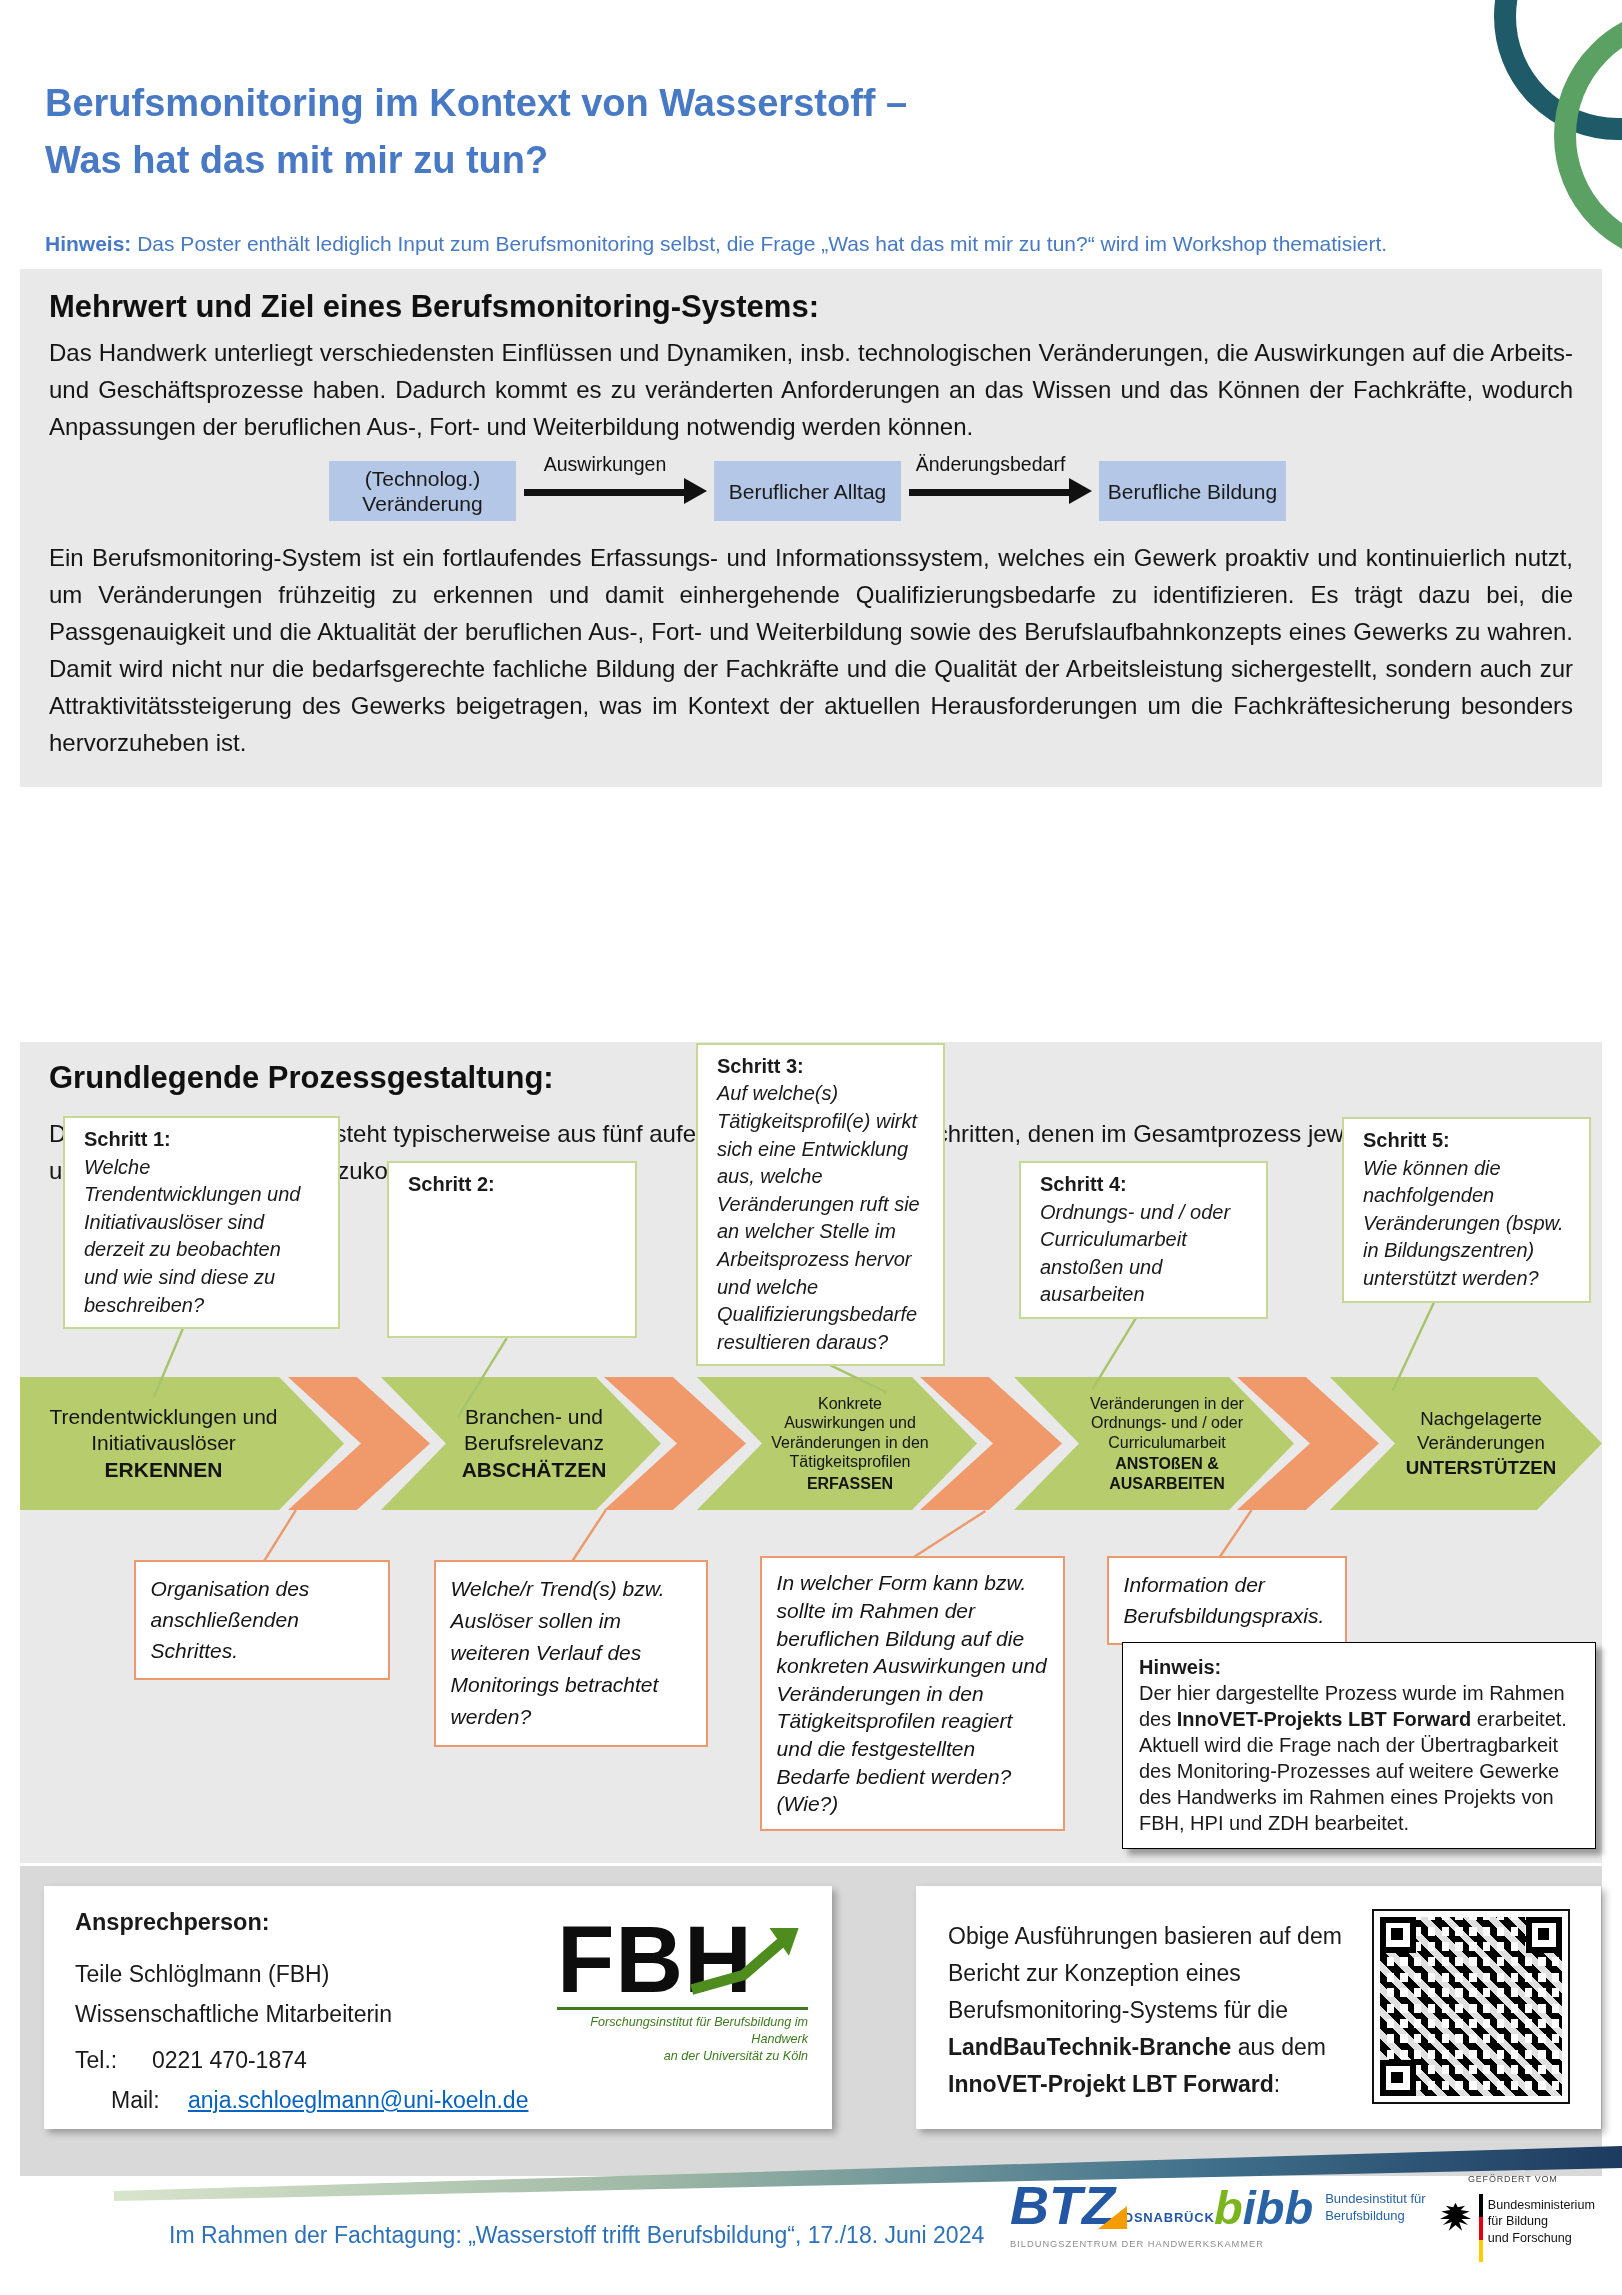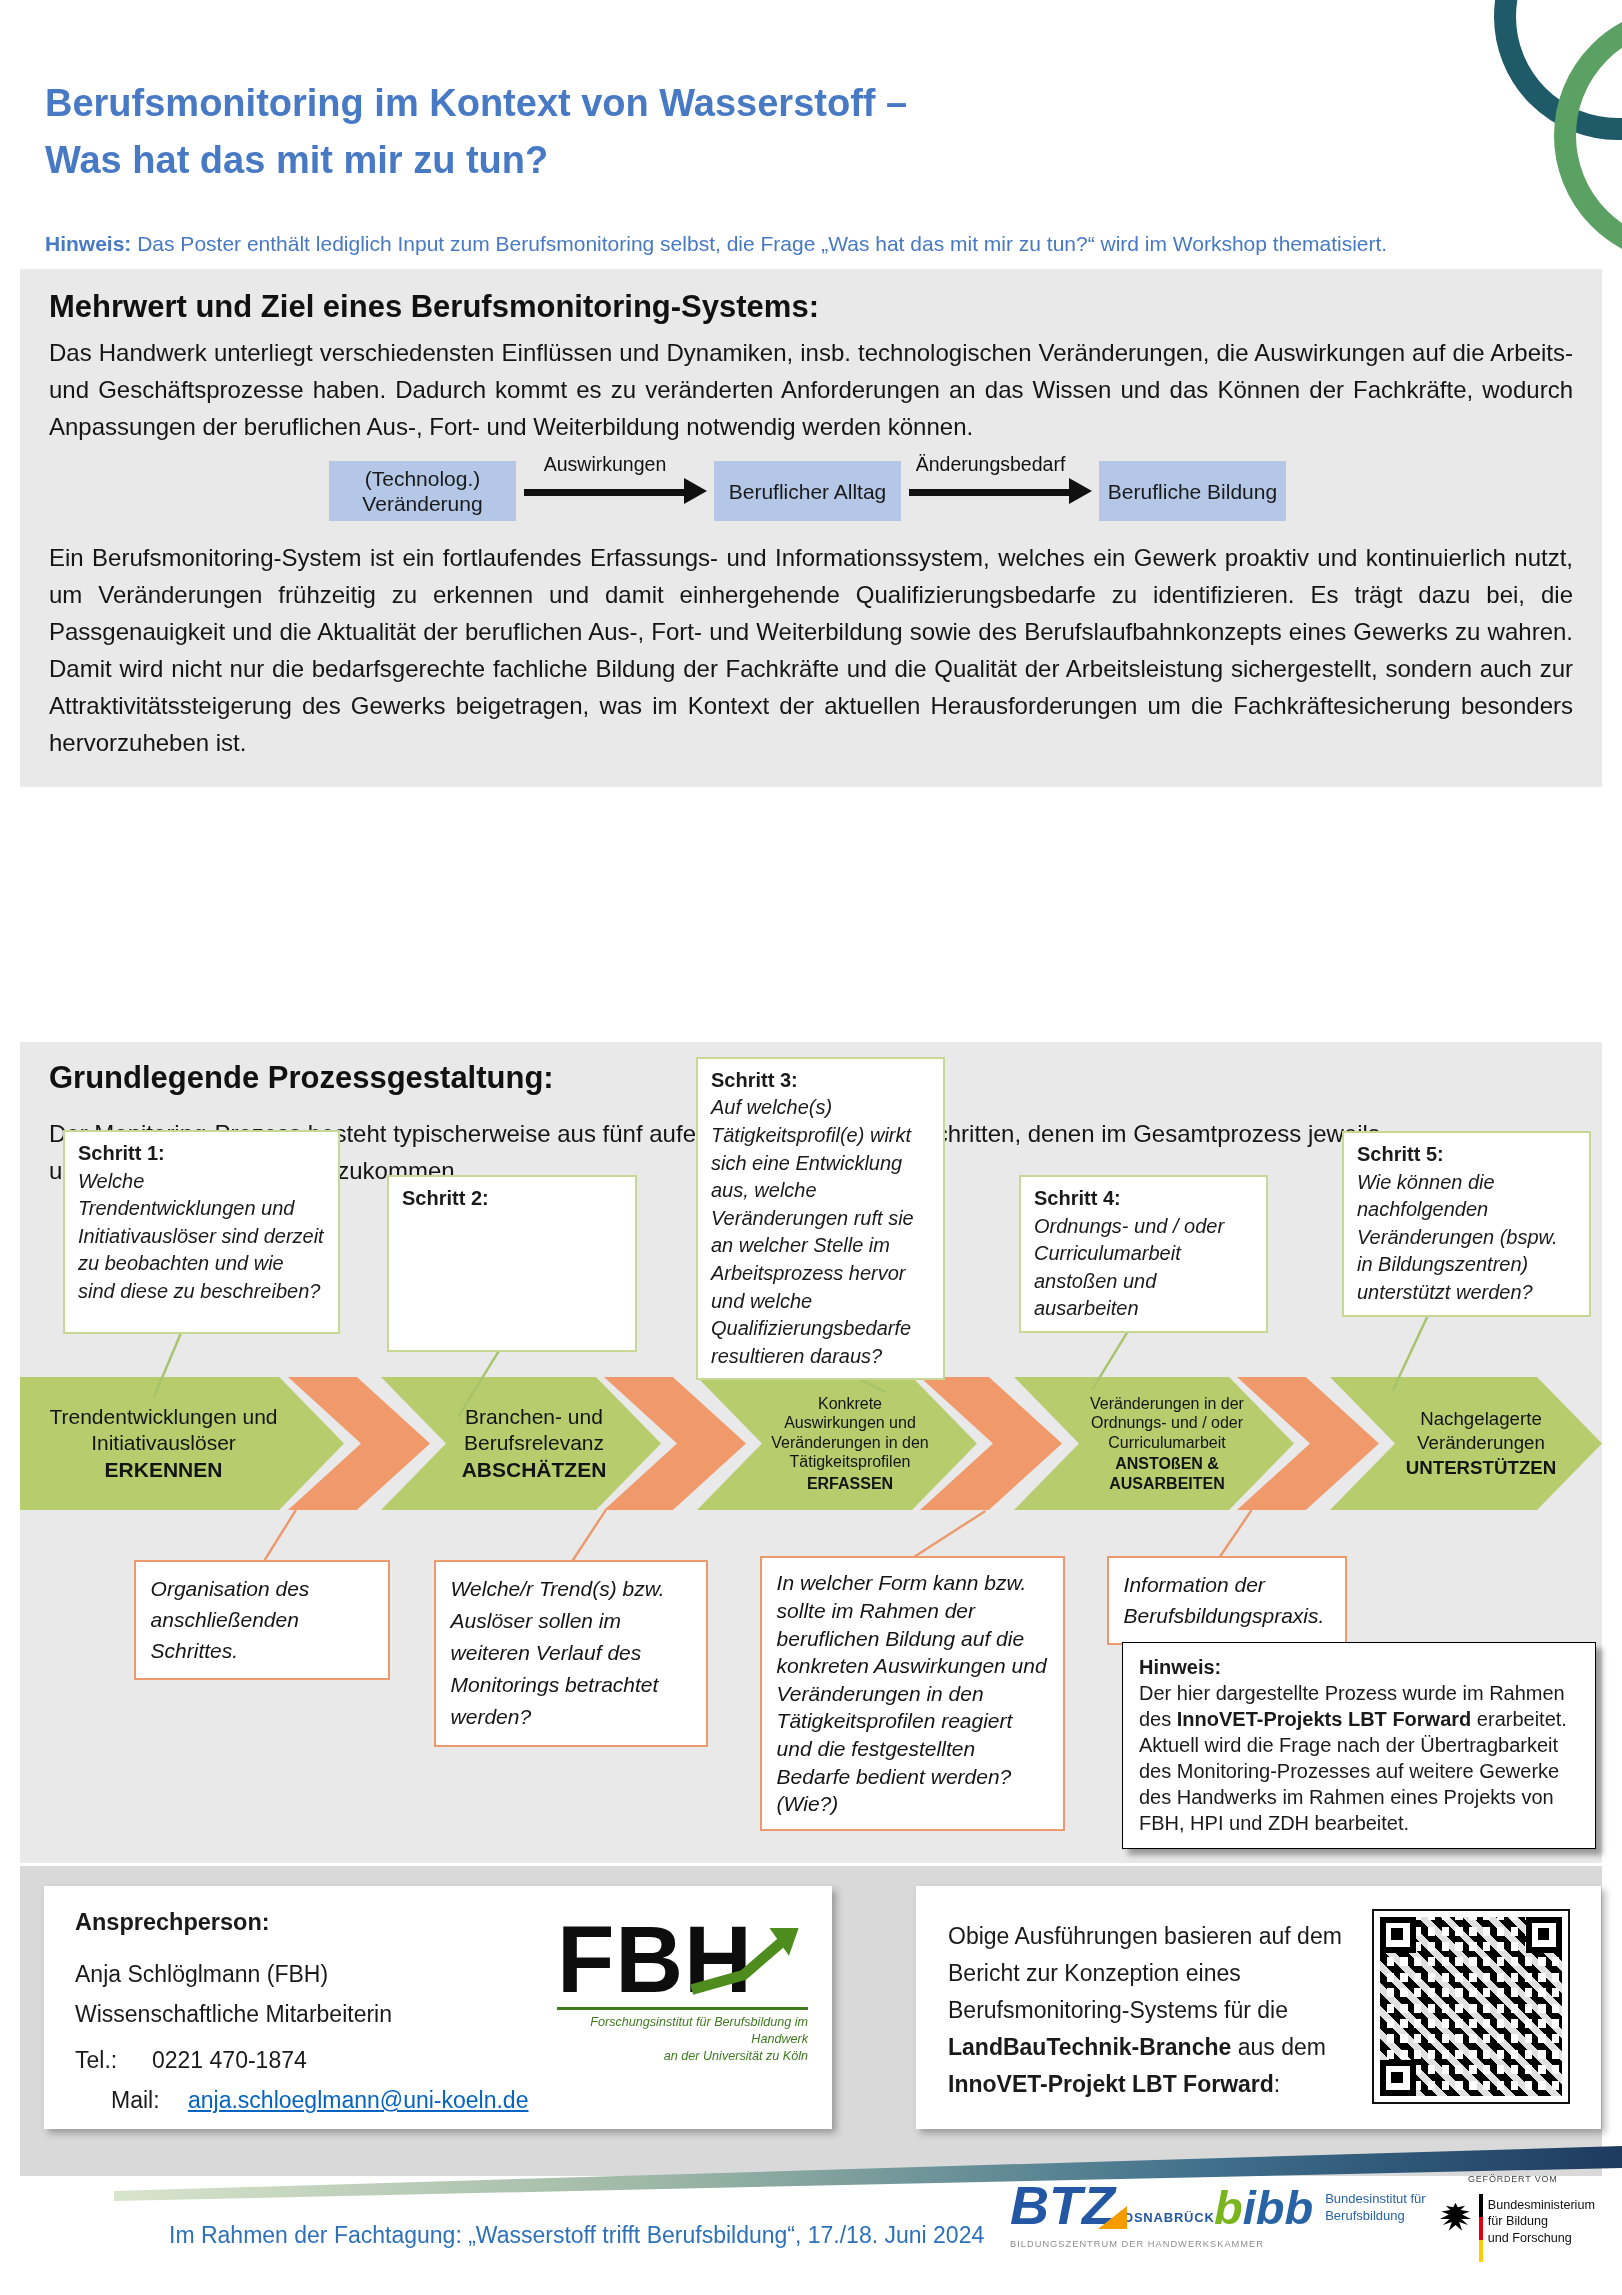--- a/index.html
+++ b/index.html
@@ -25,21 +25,21 @@
   .f-box{position:absolute;top:9.7px;width:187px;height:60px;background:#b4c7e7;display:flex;
          align-items:center;justify-content:center;text-align:center;font-size:21px;line-height:25px;}
   .f-arrow{position:absolute;top:37px;height:7.3px;background:#111;}
   .f-arrow:after{content:"";position:absolute;right:-21px;top:-10.5px;border-left:23px solid #111;
                  border-top:13.8px solid transparent;border-bottom:13.8px solid transparent;}
   .f-label{position:absolute;top:1.6px;text-align:center;font-size:19.5px;color:#111;}
   
   .s2-h2{position:absolute;left:29px;top:18px;}
   .s2-intro{position:absolute;left:29px;top:73px;width:1484px;font-size:24px;line-height:37px;color:#151515;}
   .step{position:absolute;background:#fff;border:2.4px solid #c6d894;box-sizing:border-box;
-        padding:8px 13px;font-size:20px;z-index:3;margin-top:14px;}
+        padding:8px 19px;font-size:20px;z-index:3;}
   .step .lbl{font-weight:bold;font-style:normal;line-height:27.6px;}
   .step .q{font-style:italic;line-height:27.6px;}
   .band{position:absolute;left:0;top:335px;width:1582px;height:133px;z-index:1;}
   .pg,.po{position:absolute;top:0;height:133px;}
   .pg{background:#b7cc6d;display:flex;flex-direction:column;align-items:center;justify-content:center;
       text-align:center;box-sizing:border-box;color:#141414;}
   .pg .verb{font-weight:bold;margin-top:1.6px;}
   .po{background:#f09a6c;}
   .clip-g1{clip-path:polygon(0 0,80% 0,100% 50%,80% 100%,0 100%);}
   .clip-gm{clip-path:polygon(0 0,76.8% 0,100% 50%,76.8% 100%,0 100%,23.2% 50%);}
@@ -207,21 +207,21 @@
     <div class="notebox">
       <span class="lbl">Hinweis:</span>
       <span>Der hier dargestellte Prozess wurde im Rahmen des </span><b>InnoVET-Projekts LBT Forward</b><span> erarbeitet. Aktuell wird die Frage nach der Übertragbarkeit des Monitoring-Prozesses auf weitere Gewerke des Handwerks im Rahmen eines Projekts von FBH, HPI und ZDH bearbeitet.</span>
     </div>
   </div>
 
   <div class="bandgray">
 
     <div class="card card-contact">
       <div class="c-head">Ansprechperson:</div>
-      <div class="c-line" style="top:75px;">Anja Schlöglmann (FBH)</div>
+      <div class="c-line" style="top:75px;">Teile Schlöglmann (FBH)</div>
       <div class="c-line" style="top:115px;">Wissenschaftliche Mitarbeiterin</div>
       <div class="c-line" style="top:161px;">
         <span class="c-label">Tel.:</span><span>0221 470-1874</span>
       </div>
       <div class="c-line c-mail" style="top:201px;margin-left:36px;">
         <span class="c-label">Mail:</span><a href="#">anja.schloeglmann@uni-koeln.de</a>
       </div>
       <div class="fbh">
         <div class="fbh-letters">FBH</div>
         <svg class="fbh-arrow" width="122" height="81" viewBox="0 0 150 100">

